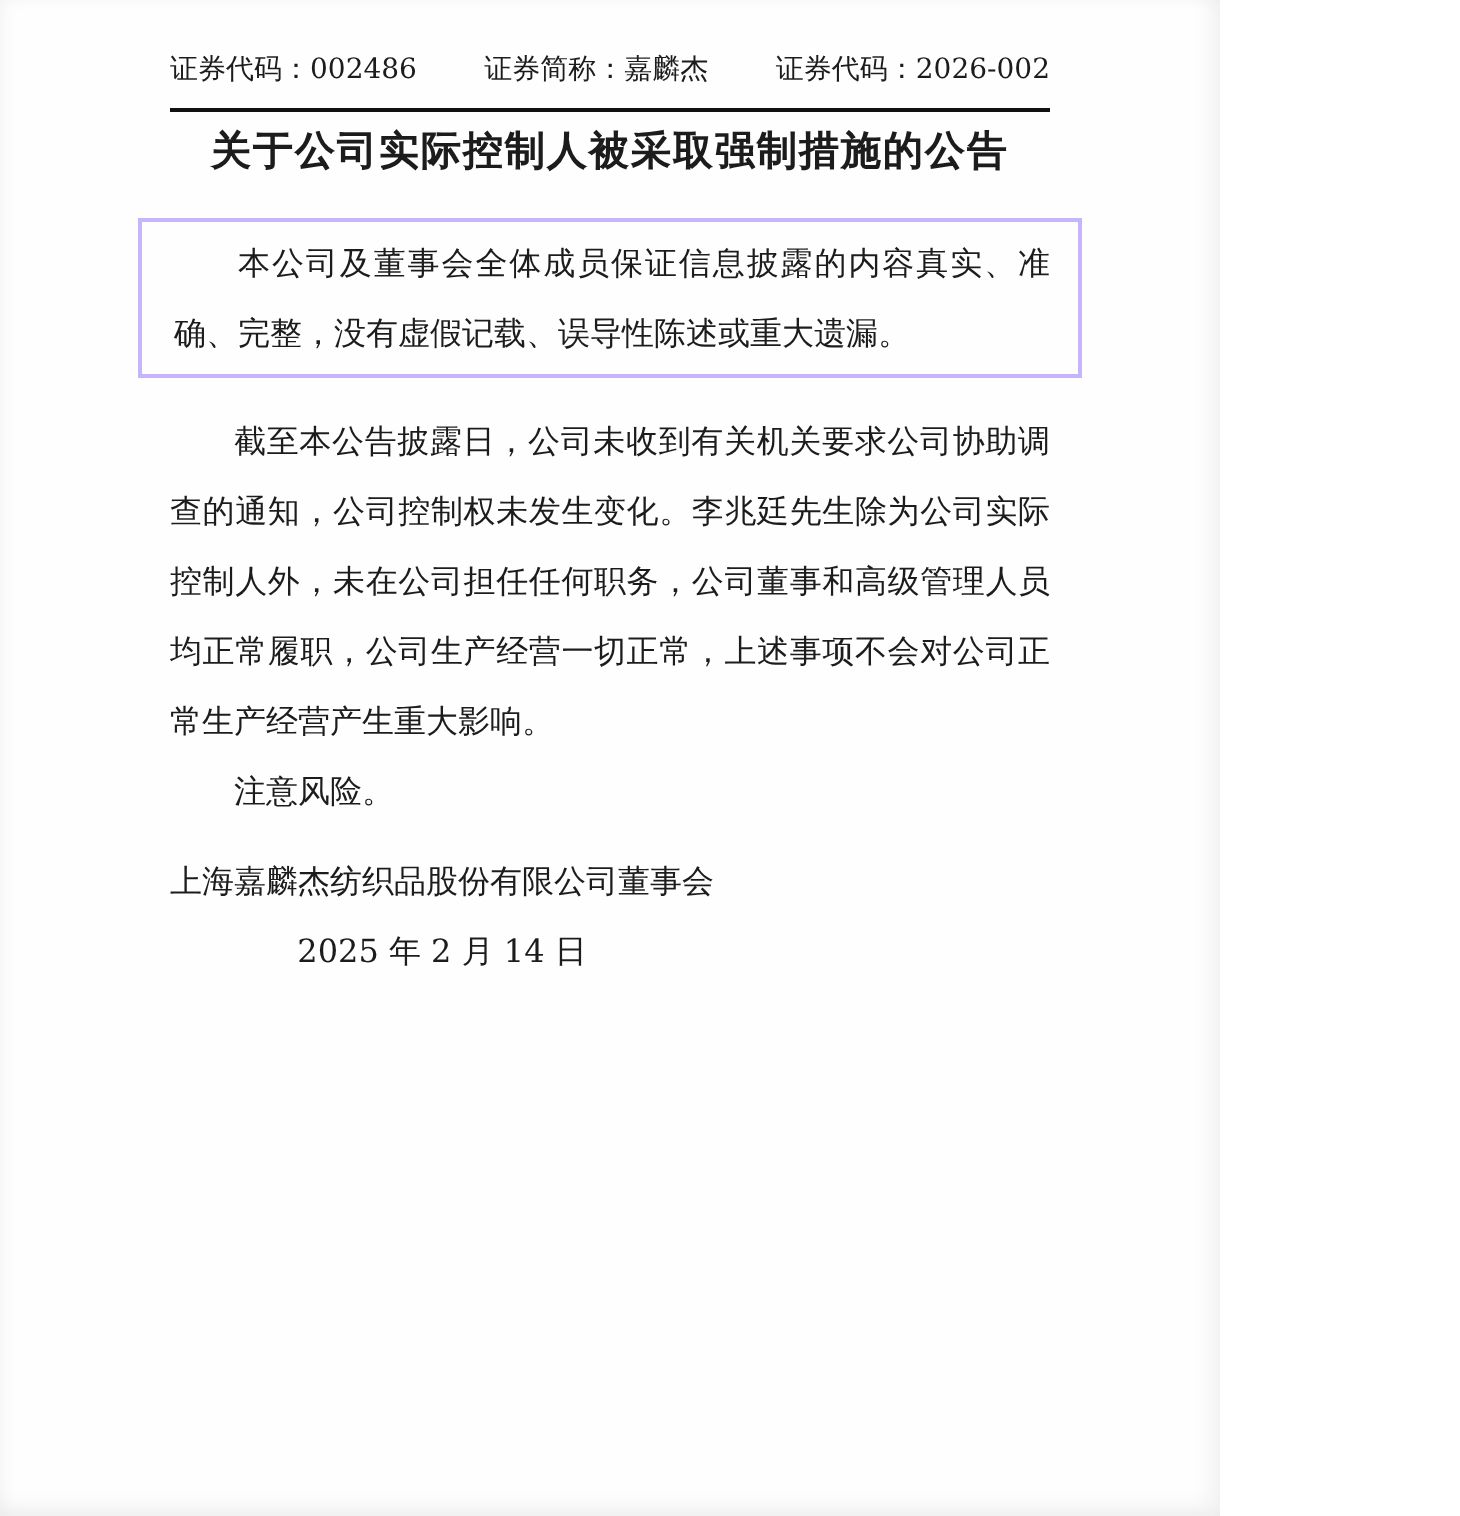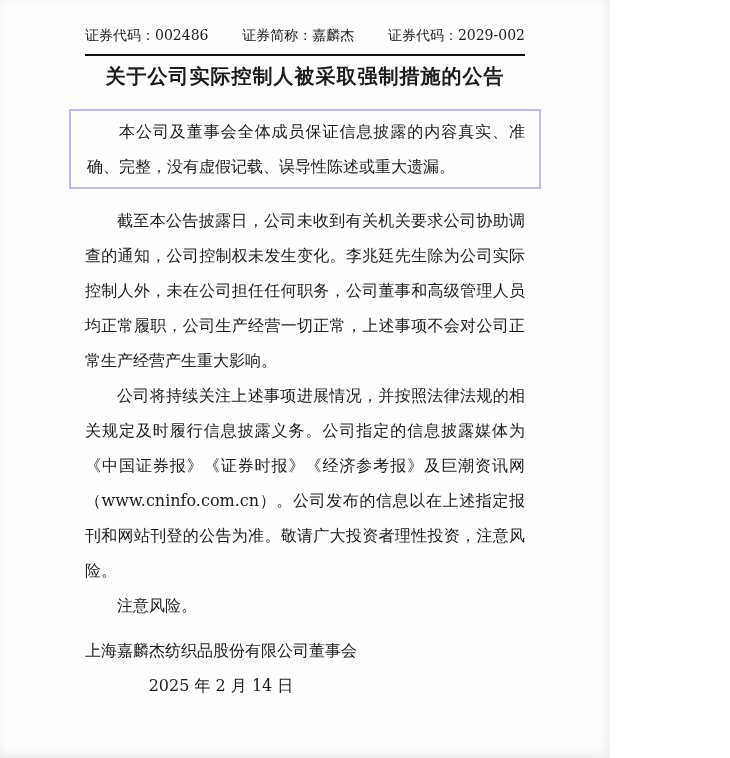--- a/index.html
+++ b/index.html
@@ -95,34 +95,33 @@
 <div class="page">
 
   <div class="doc-header">
     <span>
       <span>证券代码：</span><span>002486</span>
     </span>
     <span>
       <span>证券简称：</span><span>嘉麟杰</span>
     </span>
     <span>
-      <span>证券代码：</span><span>2029-002</span>
+      <span>证券代码：</span><span>2026-002</span>
     </span>
   </div>
   <hr class="header-rule">
 
   <h1 class="doc-title line2">关于公司实际控制人被采取强制措施的公告</h1>
 
   <div class="disclaimer-box">
     <p class="disclaimer-text">本公司及董事会全体成员保证信息披露的内容真实、准确、完整，没有虚假记载、误导性陈述或重大遗漏。</p>
   </div>
 
   <div class="doc-body">
     <p>截至本公告披露日，公司未收到有关机关要求公司协助调查的通知，公司控制权未发生变化。李兆廷先生除为公司实际控制人外，未在公司担任任何职务，公司董事和高级管理人员均正常履职，公司生产经营一切正常，上述事项不会对公司正常生产经营产生重大影响。</p>
-    <p>公司将持续关注上述事项进展情况，并按照法律法规的相关规定及时履行信息披露义务。公司指定的信息披露媒体为《中国证券报》《证券时报》《经济参考报》及巨潮资讯网（www.cninfo.com.cn）。公司发布的信息以在上述指定报刊和网站刊登的公告为准。敬请广大投资者理性投资，注意风险。</p>
     <p>注意风险。</p>
   </div>
 
   <div class="closing">
     <div class="sig-inner">
       <span class="sig-line">上海嘉麟杰纺织品股份有限公司董事会</span>
       <span class="sig-line">2025 年 2 月 14 日</span>
     </div>
   </div>
 

